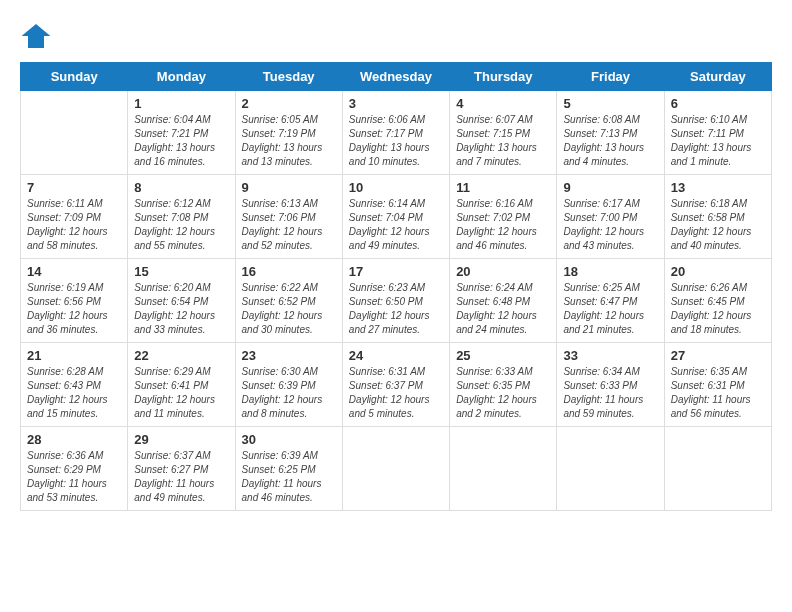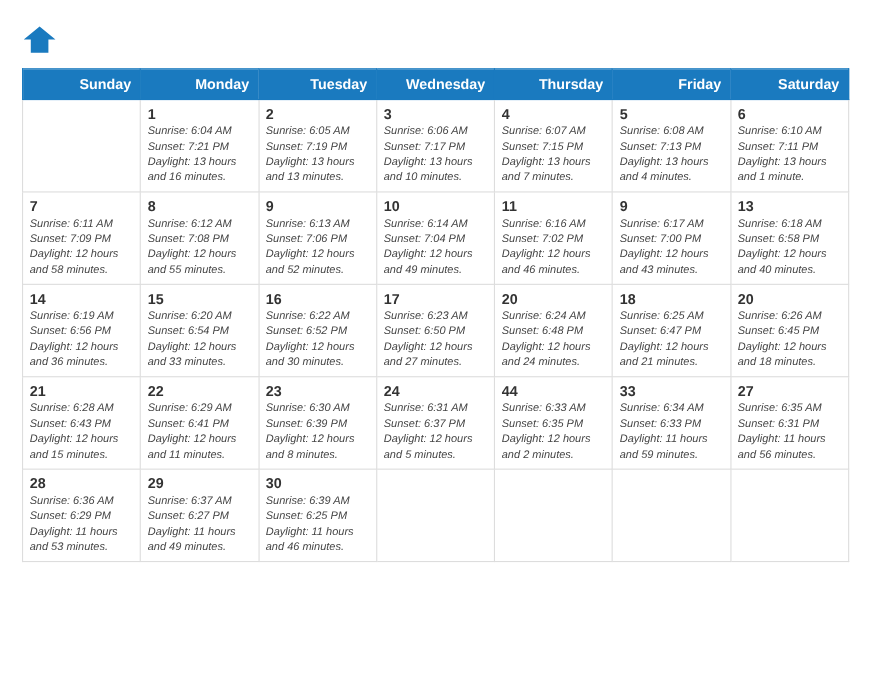--- a/index.html
+++ b/index.html
@@ -53,21 +53,21 @@
       color: #555;
     }
     .calendar {
       width: 100%;
       border-collapse: collapse;
       table-layout: fixed;
     }
     .calendar th {
       background: #1a7abf;
       color: #fff;
-      text-align: right;
+      text-align: center;
       padding: 6px 8px;
       font-size: 13px;
       font-weight: bold;
       border: 1px solid #1a7abf;
     }
     .calendar td {
       border: 1px solid #ddd;
       vertical-align: top;
       padding: 5px 6px;
       width: 107px;
@@ -220,21 +220,21 @@
         </td>
         <td>
           <div class="day-number">23</div>
           <div class="day-info">Sunrise: 6:30 AM<br>Sunset: 6:39 PM<br>Daylight: 12 hours and 8 minutes.</div>
         </td>
         <td>
           <div class="day-number">24</div>
           <div class="day-info">Sunrise: 6:31 AM<br>Sunset: 6:37 PM<br>Daylight: 12 hours and 5 minutes.</div>
         </td>
         <td>
-          <div class="day-number">44</div>
+          <div class="day-number">25</div>
           <div class="day-info">Sunrise: 6:33 AM<br>Sunset: 6:35 PM<br>Daylight: 12 hours and 2 minutes.</div>
         </td>
         <td>
           <div class="day-number">33</div>
           <div class="day-info">Sunrise: 6:34 AM<br>Sunset: 6:33 PM<br>Daylight: 11 hours and 59 minutes.</div>
         </td>
         <td>
           <div class="day-number">27</div>
           <div class="day-info">Sunrise: 6:35 AM<br>Sunset: 6:31 PM<br>Daylight: 11 hours and 56 minutes.</div>
         </td>

